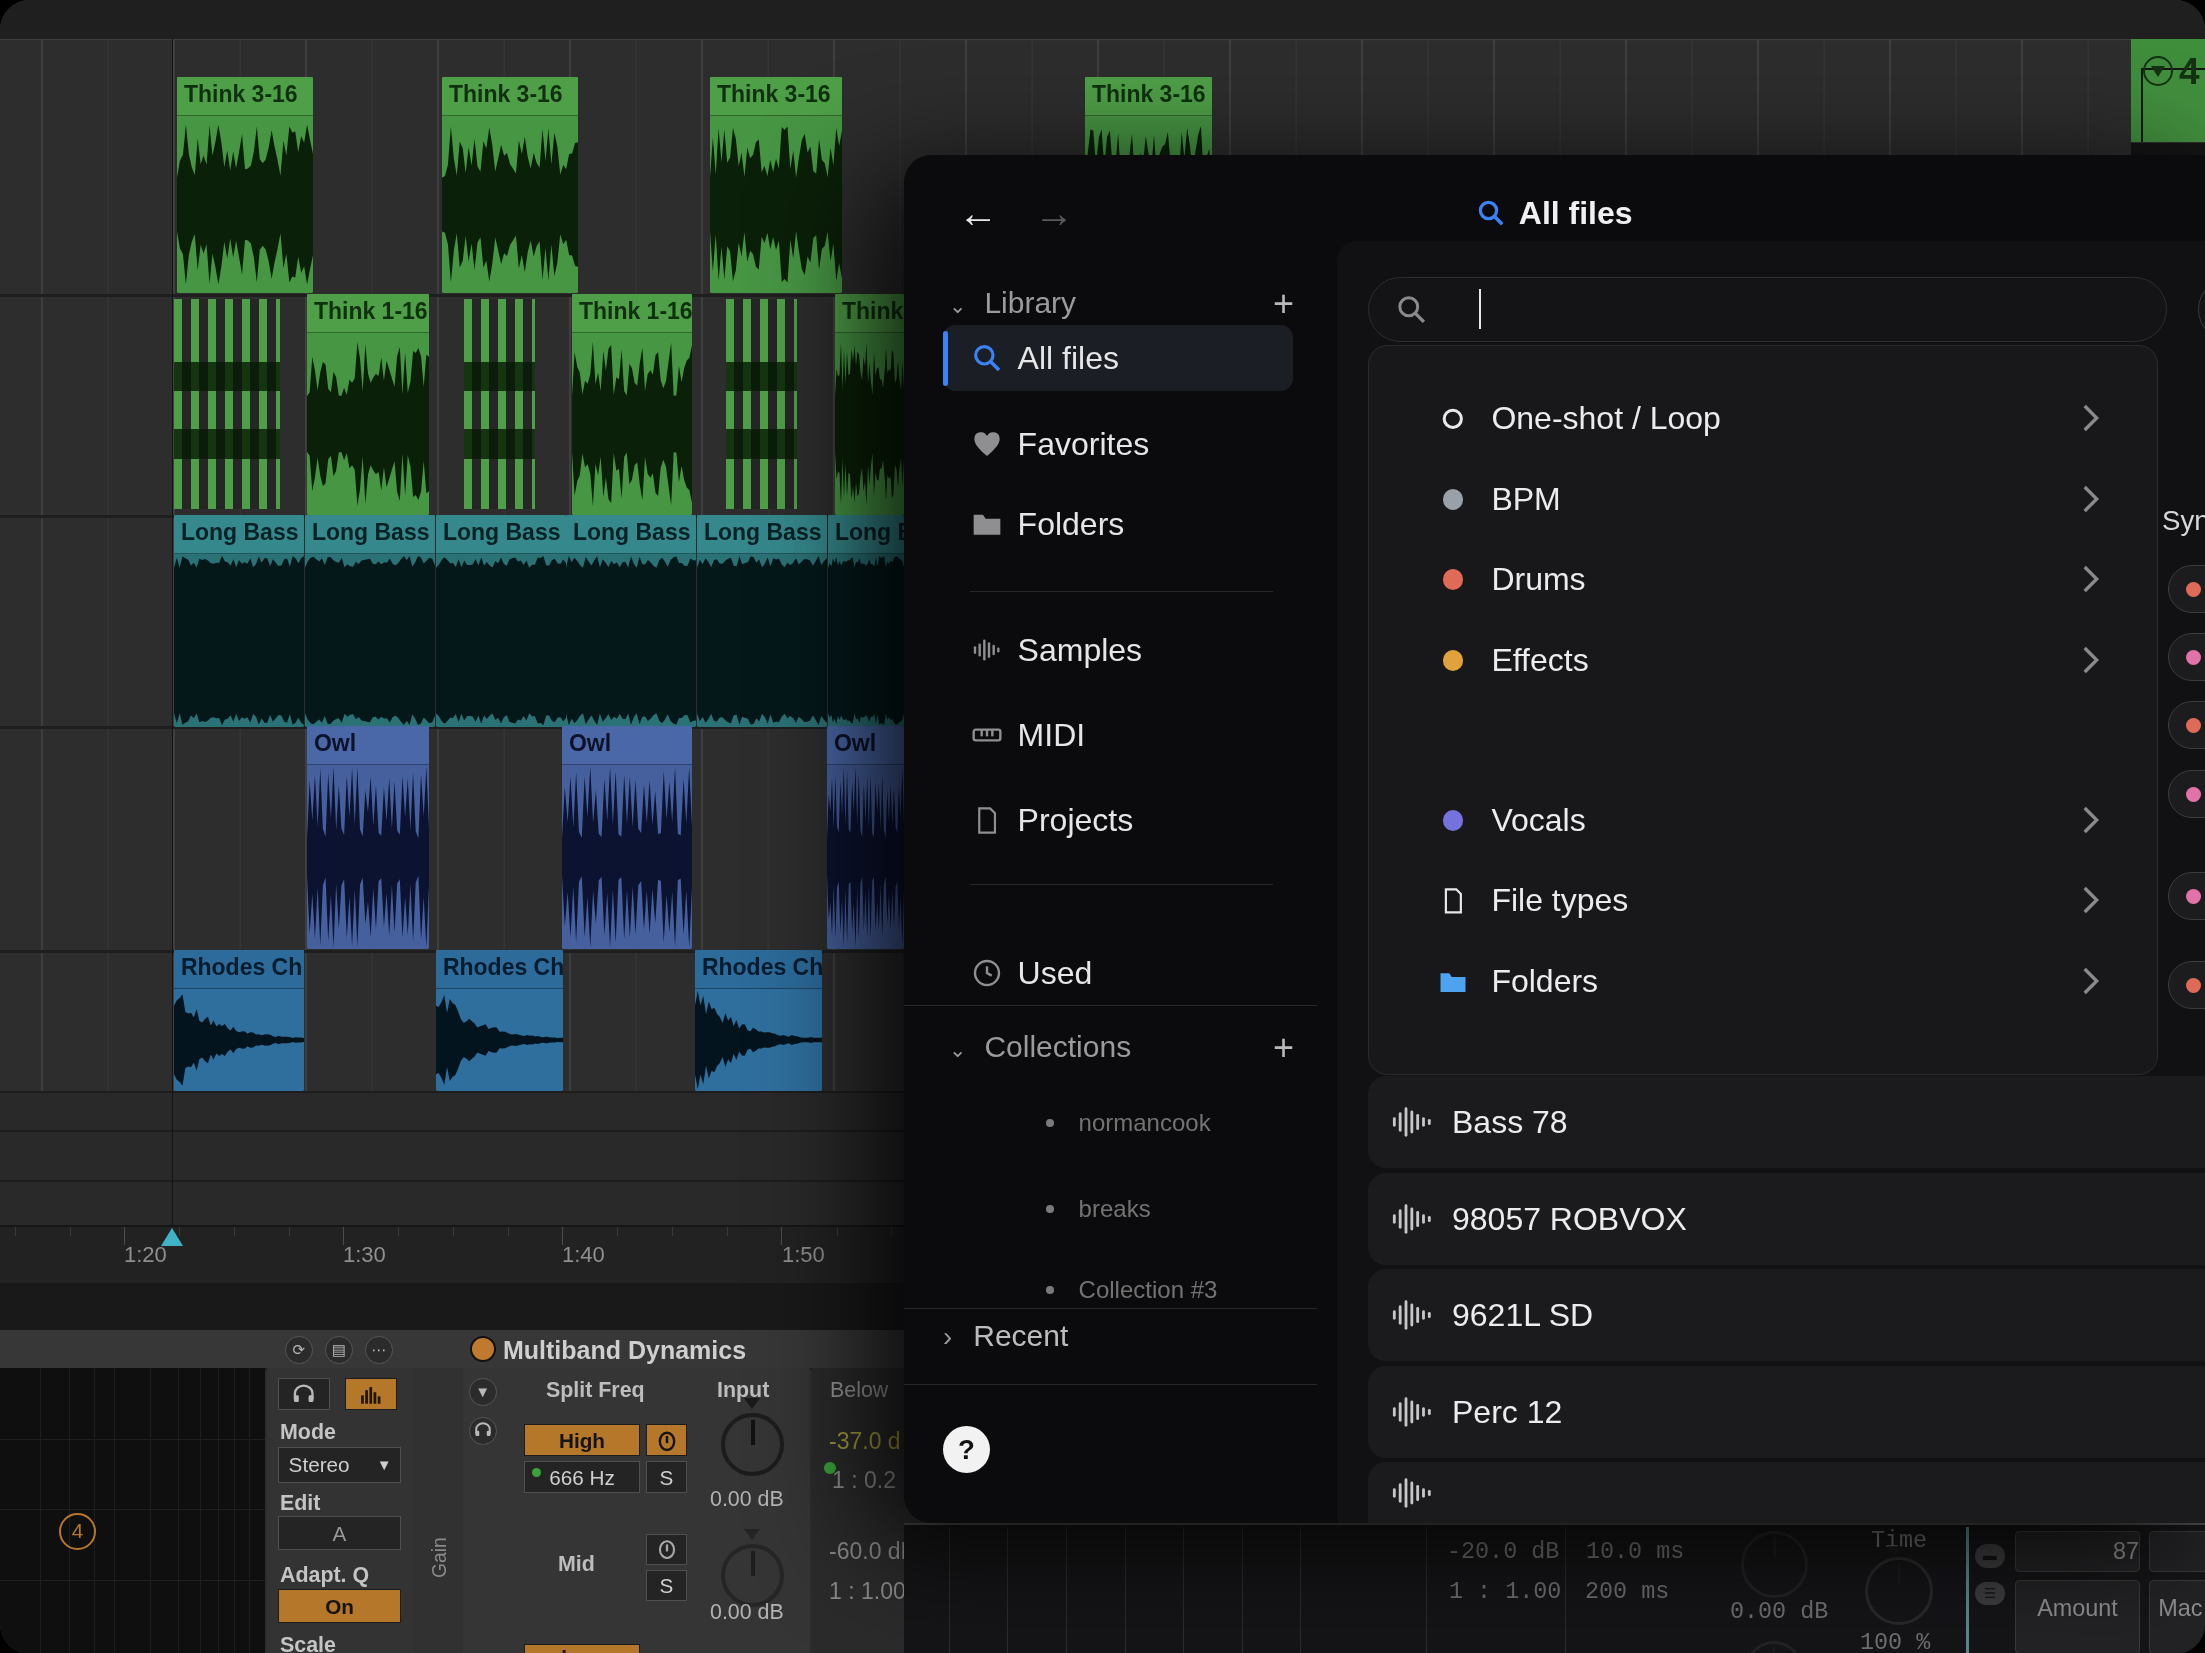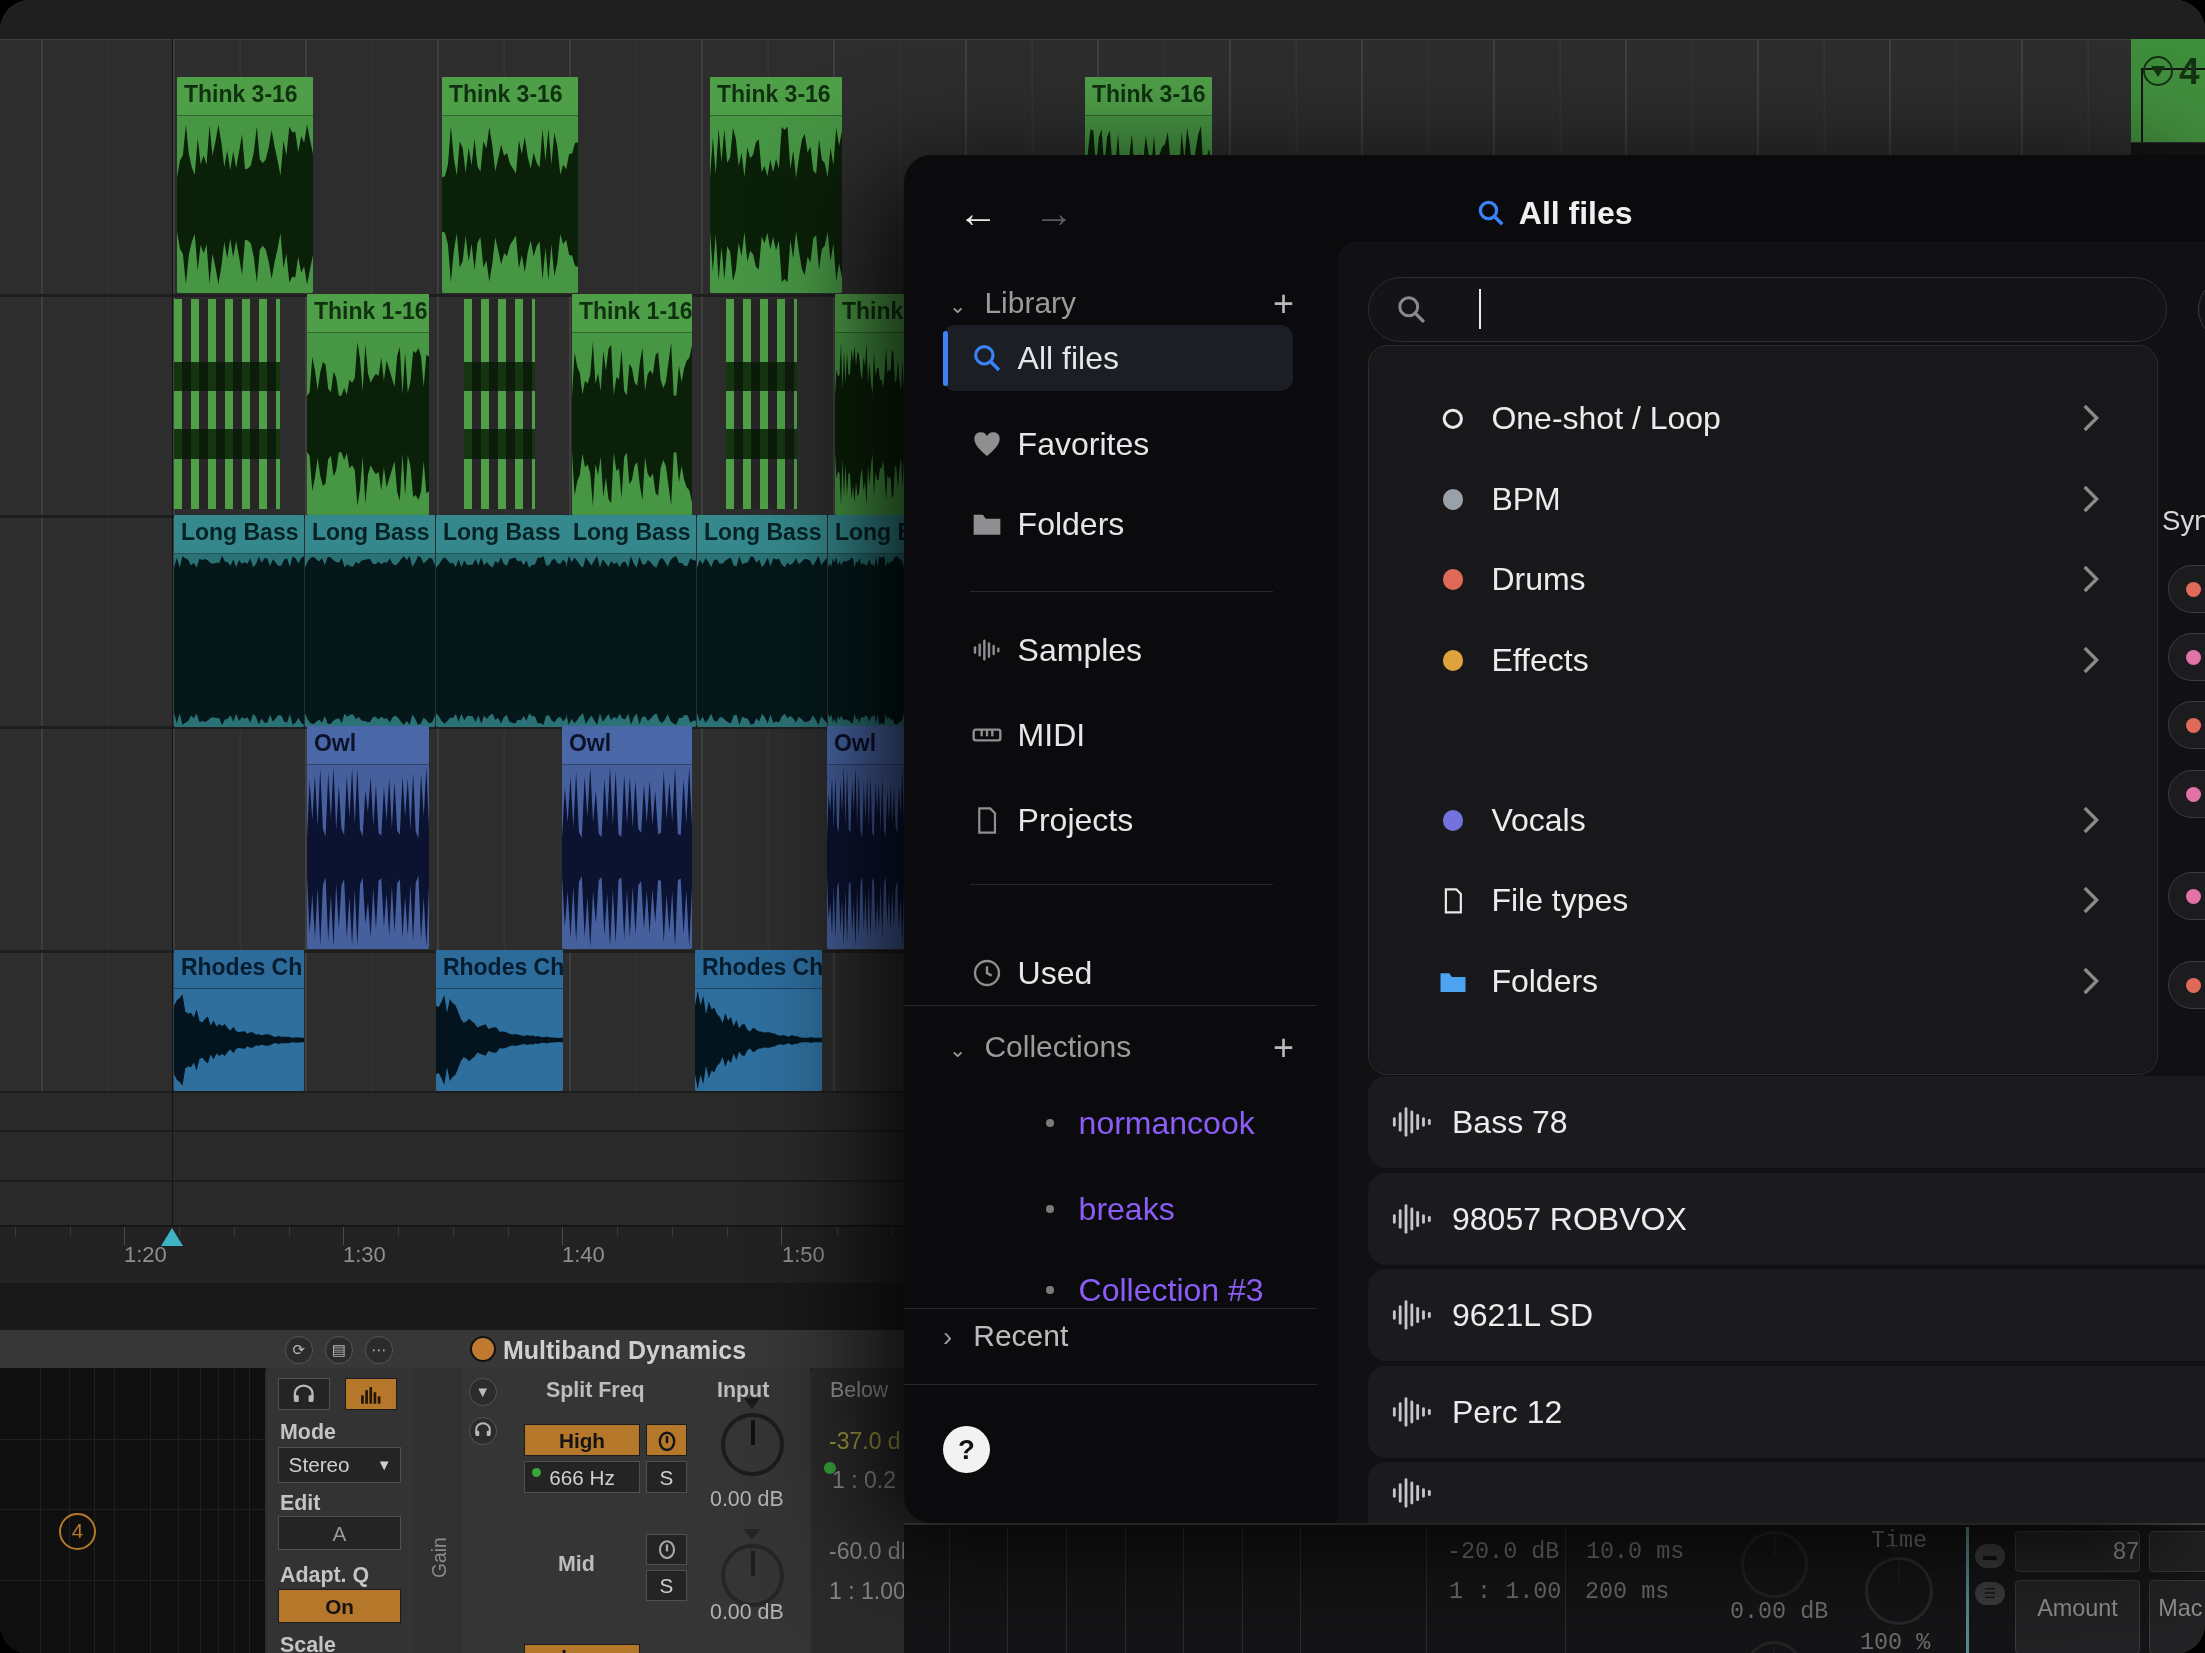--- a/index.html
+++ b/index.html
@@ -79,21 +79,21 @@
   
   .shead{font-size:30px;color:#9b9b9d;}
   .srow{position:absolute;left:39px;width:350px;height:66px;border-radius:12.4px;display:flex;align-items:center;}
   .srow.sel{background:#1b1e25;}
   .selbar{position:absolute;left:0;top:5.5px;width:4.8px;height:55px;border-radius:2.8px;background:#3b82f6;}
   .sico{width:32px;margin:0 15px 0 27.6px;flex:0 0 32px;display:flex;justify-content:center;}
   .slab{font-size:32px;color:#e6e6e8;white-space:nowrap;}
   .sdiv{position:absolute;height:1.4px;background:#28282a;}
   .citem{position:absolute;left:39px;width:350px;height:66px;display:flex;align-items:center;}
   .cbullet{width:7.6px;height:7.6px;border-radius:50%;background:#7a7a7c;margin:0 25px 0 103px;flex:0 0 7.6px;}
-  .cilab{font-size:32px;color:#8b5cf6;white-space:nowrap;}
+  .cilab{font-size:24px;color:#737373;white-space:nowrap;}
   #helpbtn{left:39px;top:1271px;width:47px;height:47px;border-radius:50%;background:#f2f2f2;color:#111;
     font-size:27.6px;font-weight:bold;text-align:center;line-height:47px;}
   
   #bmain{left:433px;top:86px;width:868px;height:1282px;background:#111114;border-radius:19.3px 0 0 0;}
   #bsearch{left:464px;top:122px;width:799px;height:65px;border-radius:33px;background:#141417;border:1.4px solid #2e2e32;box-sizing:border-box;}
   #bsearch .caret{position:absolute;left:110px;top:11px;width:2.1px;height:40px;background:#e8e8ea;}
   #circbtn2{left:1294px;top:122px;width:65px;height:65px;border-radius:50%;border:1.4px solid #3a3a3e;box-sizing:border-box;background:#141417;}
   #dropdown{left:464px;top:190px;width:790px;height:730px;background:#18181a;border:1.4px solid #2c2c2e;box-sizing:border-box;border-radius:19.3px;}
   .cat{position:absolute;left:0;width:788px;height:81px;display:flex;align-items:center;}
   .catico{width:30px;flex:0 0 30px;margin:0 23.4px 0 69px;display:flex;justify-content:center;}

